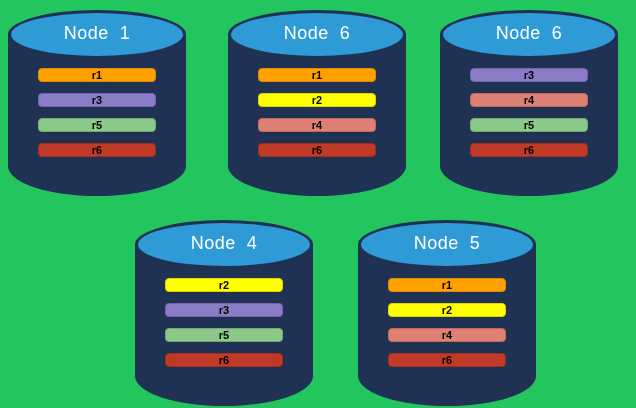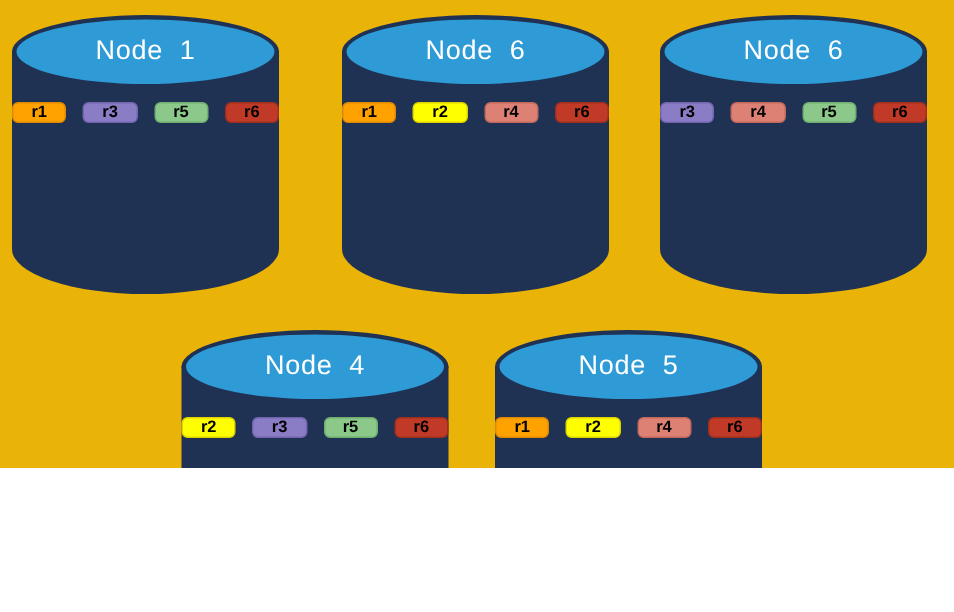--- a/index.html
+++ b/index.html
@@ -2,22 +2,22 @@
 <html><head>
 <meta charset="utf-8">
 <style>
   * { margin: 0; padding: 0; box-sizing: border-box; }
   html, body { background: #ffffff; }
   body { font-family: "Liberation Sans", sans-serif; }
 
   #canvas {
     position: relative;
     width: 636px;
-    height: 312px;
-    background: #eab308;
+    height: 408px;
+    background: #22c55e;
     overflow: hidden;
   }
 
   .cylinder {
     position: absolute;
     width: 178px;
     height: 186px;
   }
 
   .cyl-body {
@@ -50,21 +50,21 @@
     white-space: pre;
     transform: translateY(-1px);
   }
 
   .bars {
     position: absolute;
     left: 0;
     top: 58px;
     width: 100%;
     display: flex;
-    flex-direction: row;
+    flex-direction: column;
     align-items: center;
     gap: 11px;
     z-index: 3;
   }
 
   .bar {
     width: 118px;
     height: 14px;
     border-radius: 4px;
     border: 1px solid;
@@ -137,41 +137,41 @@
           <span>r4</span>
         </div>
         <div class="bar" style="background: rgb(139, 200, 138); border-color: rgb(111, 174, 110);">
           <span>r5</span>
         </div>
         <div class="bar" style="background: rgb(193, 58, 39); border-color: rgb(160, 46, 30);">
           <span>r6</span>
         </div>
       </div>
   </div>
-    <div class="cylinder" style="left: 121px; top: 220px; text-decoration: underline;">
+    <div class="cylinder" style="left: 135px; top: 220px; text-decoration: underline;">
     <div class="cyl-body"></div>
     <div class="cyl-top">
       <span class="node-label">Node  4</span>
     </div>
     <div class="bars">
         <div class="bar" style="background: rgb(255, 255, 0); border-color: rgb(223, 212, 0);">
           <span>r2</span>
         </div>
         <div class="bar" style="background: rgb(139, 124, 198); border-color: rgb(116, 100, 176);">
           <span>r3</span>
         </div>
         <div class="bar" style="background: rgb(139, 200, 138); border-color: rgb(111, 174, 110);">
           <span>r5</span>
         </div>
         <div class="bar" style="background: rgb(193, 58, 39); border-color: rgb(160, 46, 30);">
           <span>r6</span>
         </div>
       </div>
   </div>
-    <div class="cylinder" style="left: 330px; top: 220px;">
+    <div class="cylinder" style="left: 358px; top: 220px;">
     <div class="cyl-body"></div>
     <div class="cyl-top">
       <span class="node-label">Node  5</span>
     </div>
     <div class="bars">
         <div class="bar" style="background: rgb(255, 162, 0); border-color: rgb(224, 137, 0);">
           <span>r1</span>
         </div>
         <div class="bar" style="background: rgb(255, 255, 0); border-color: rgb(223, 212, 0);">
           <span>r2</span>

